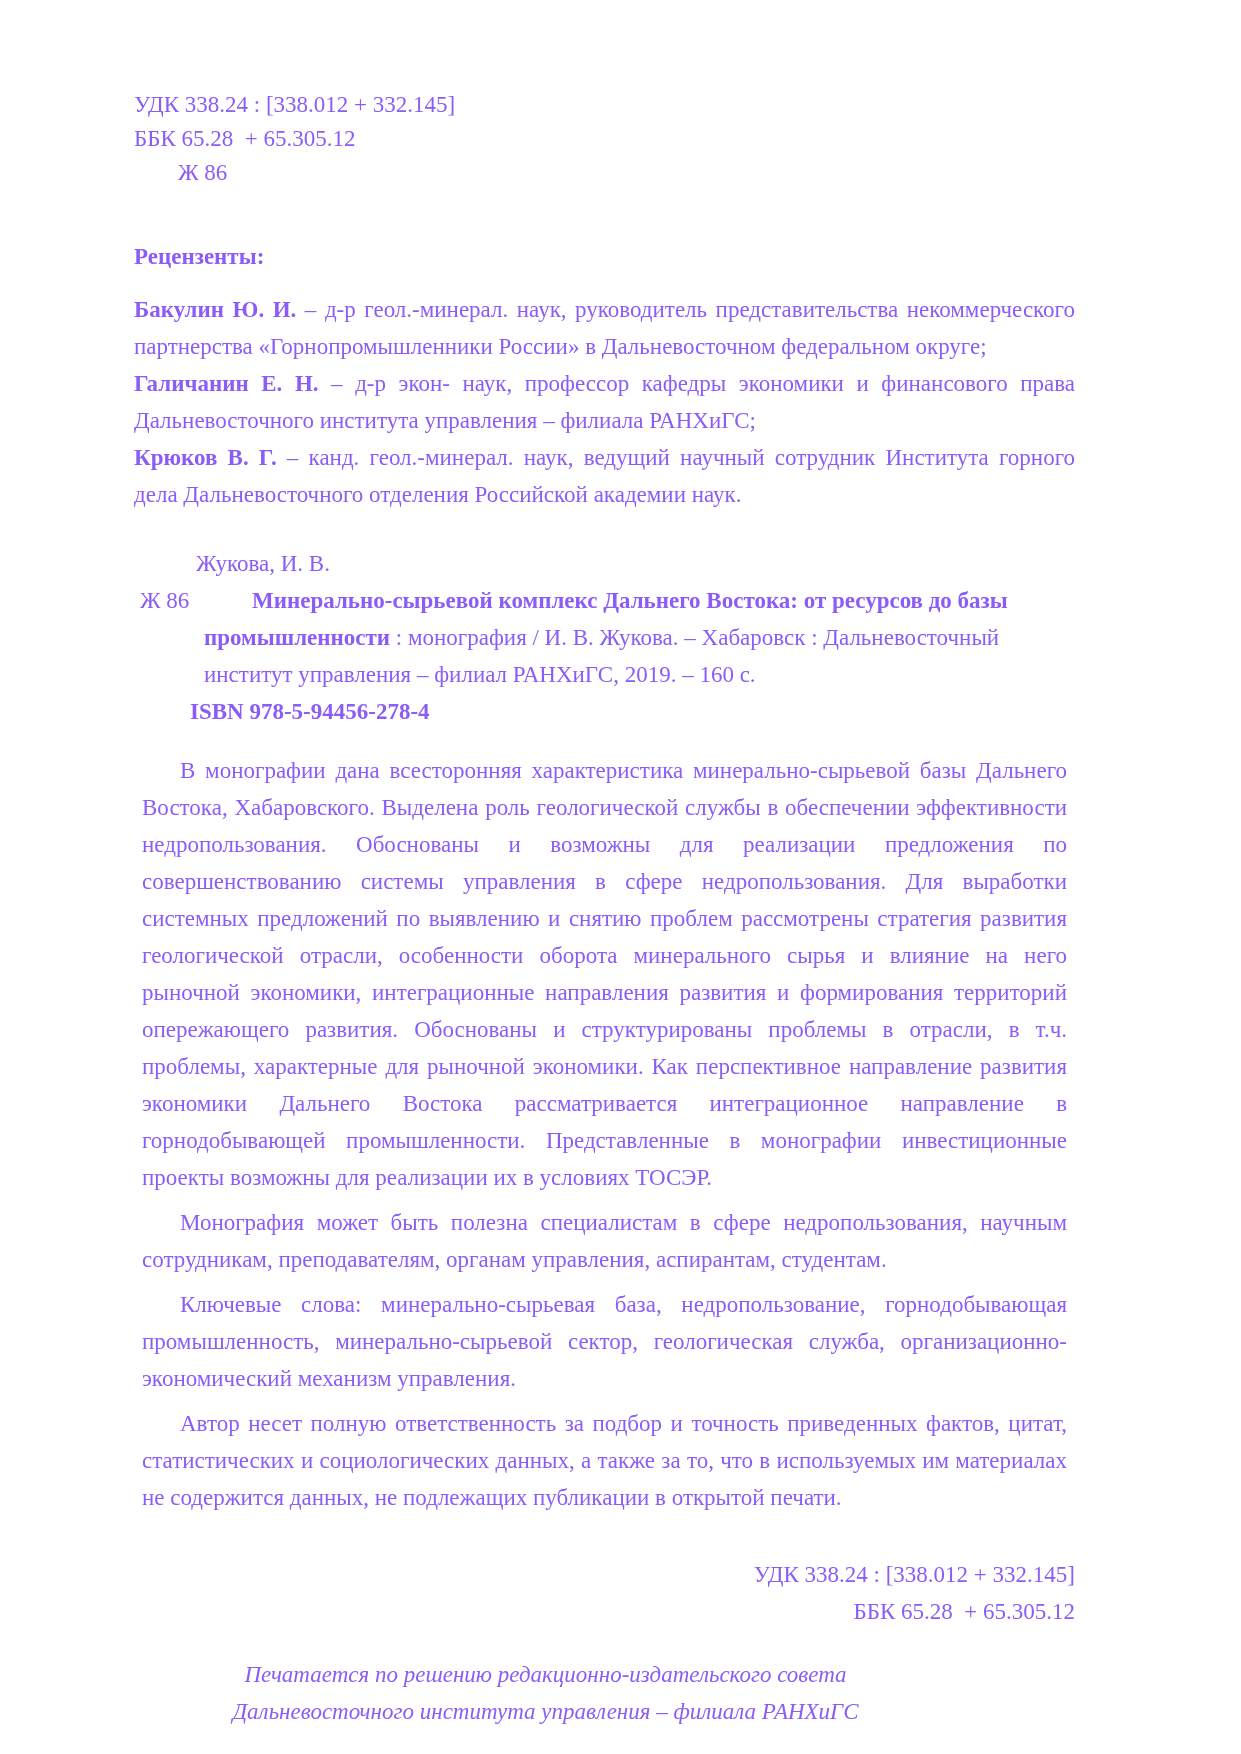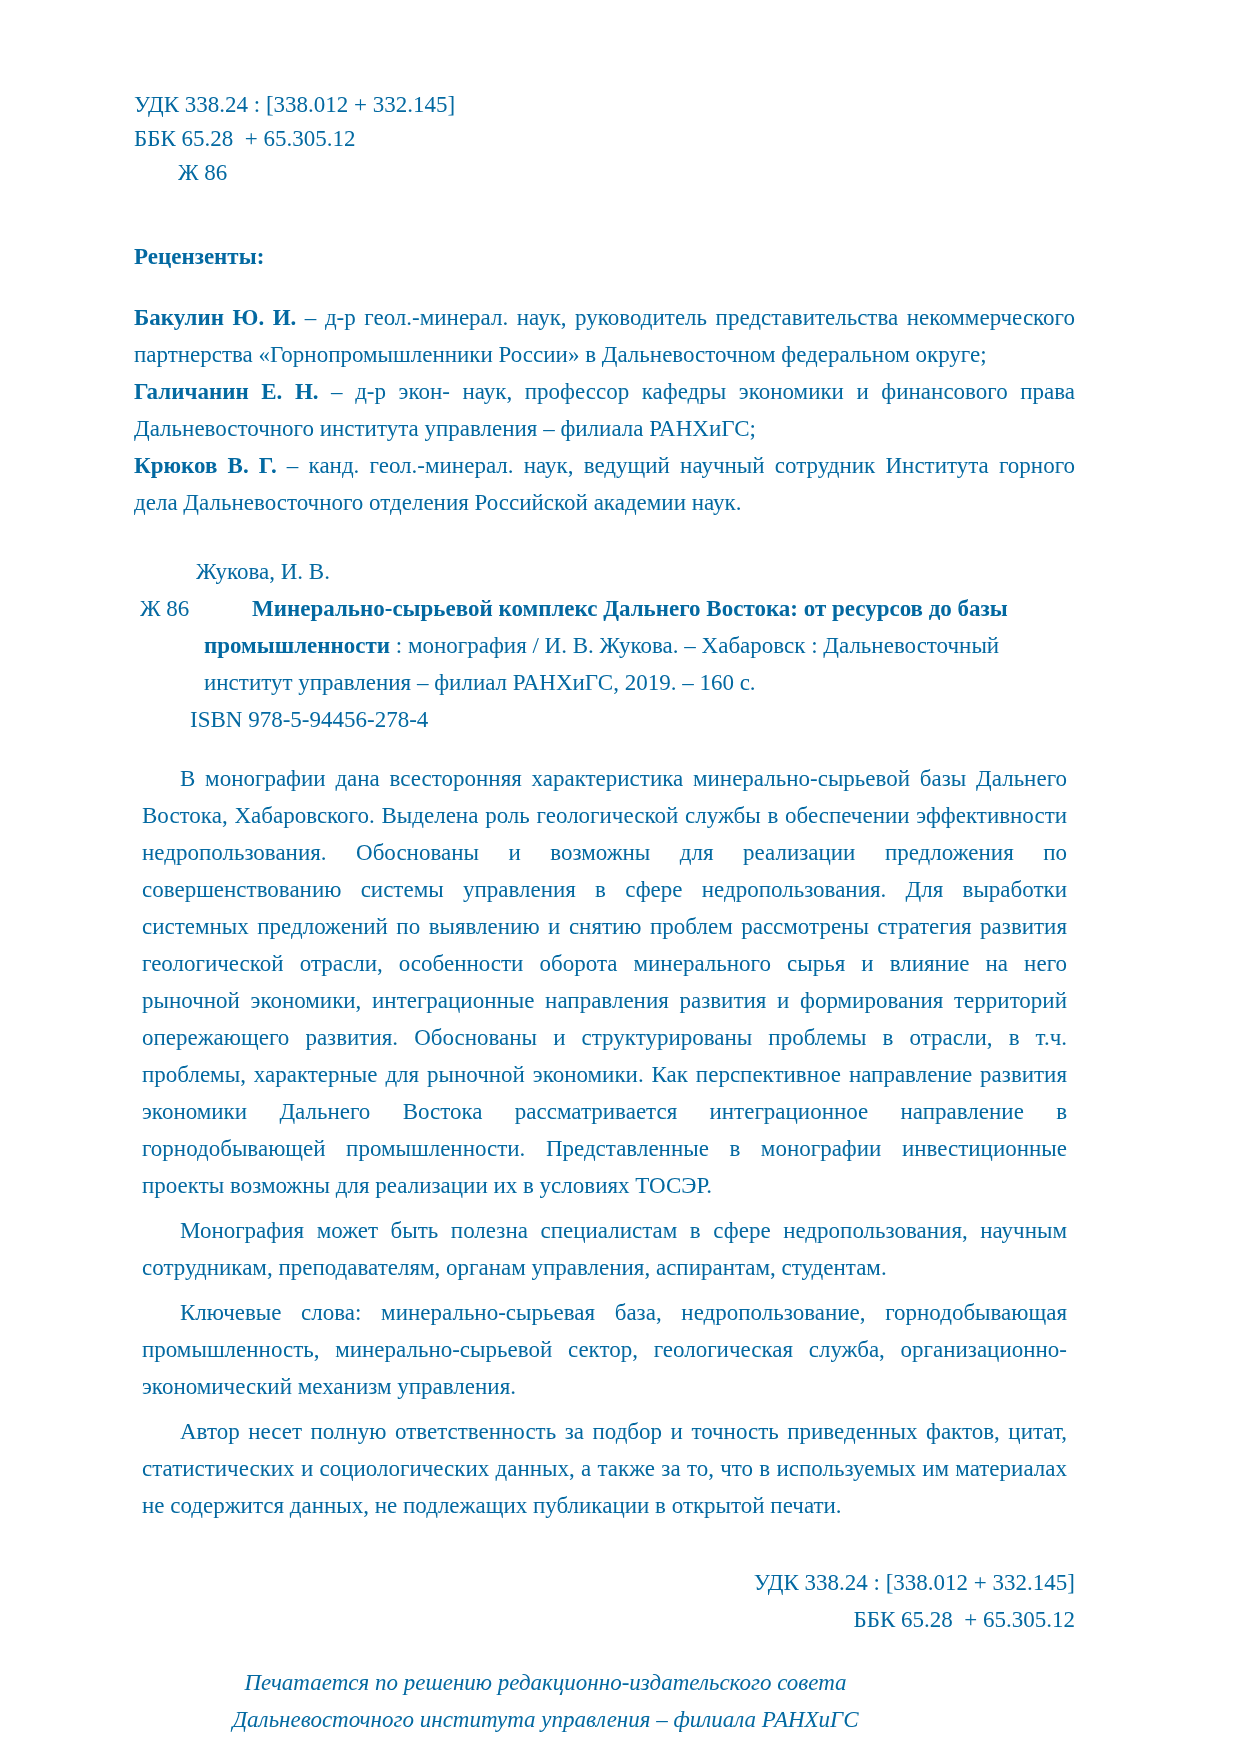--- a/index.html
+++ b/index.html
@@ -1,35 +1,35 @@
 <!DOCTYPE html>
 <html><head>
 <meta charset="utf-8">
 <style>
   html, body { margin: 0; padding: 0; background: #ffffff; }
   .page {
     width: 1241px; height: 1754px; box-sizing: border-box;
-    margin: 0 auto; background: #ffffff; color: #0369a1;
+    margin: 0 auto; background: #ffffff; color: #8b5cf6;
     font-family: "Liberation Serif", serif;
     font-size: 23px; line-height: 37px;
     padding: 88px 166px 0 134px; overflow: hidden;
   }
   .pre { white-space: pre-wrap; }
   .head { line-height: 34px; }
   .head .zh { padding-left: 44px; }
   .rev-heading { font-weight: bold; margin-top: 48px; }
-  .reviewers { margin-top: 24px; }
+  .reviewers { margin-top: 16px; }
   .reviewers p { margin: 0; text-align: justify; }
   .reviewers b { font-weight: bold; }
   .card { margin-top: 32px; }
   .card-author { font-weight: normal; padding-left: 62px; }
   .card-row { position: relative; padding-left: 70px; max-width: 830px; }
   .card-code { position: absolute; left: 6px; top: 0; }
   .card-text b { font-weight: bold; margin-left: 48px; }
-  .card-isbn { font-weight: normal; padding-left: 56px; }
+  .card-isbn { font-weight: bold; padding-left: 56px; }
   .annotation { margin-top: 22px; }
   .annotation p { margin: 8px; text-indent: 38px; text-align: justify; }
   .codes-right { margin-top: 40px; text-align: right; line-height: 37px; }
   .imprint { margin-top: 26px; font-style: italic; text-align: center; padding-right: 118px; }
   .footer { margin-top: 46px; display: flex; }
   .f-left { font-weight: bold; width: 372px; flex: none; }
   .f-right { flex: 1; }
 </style>
 </head>
 <body>

